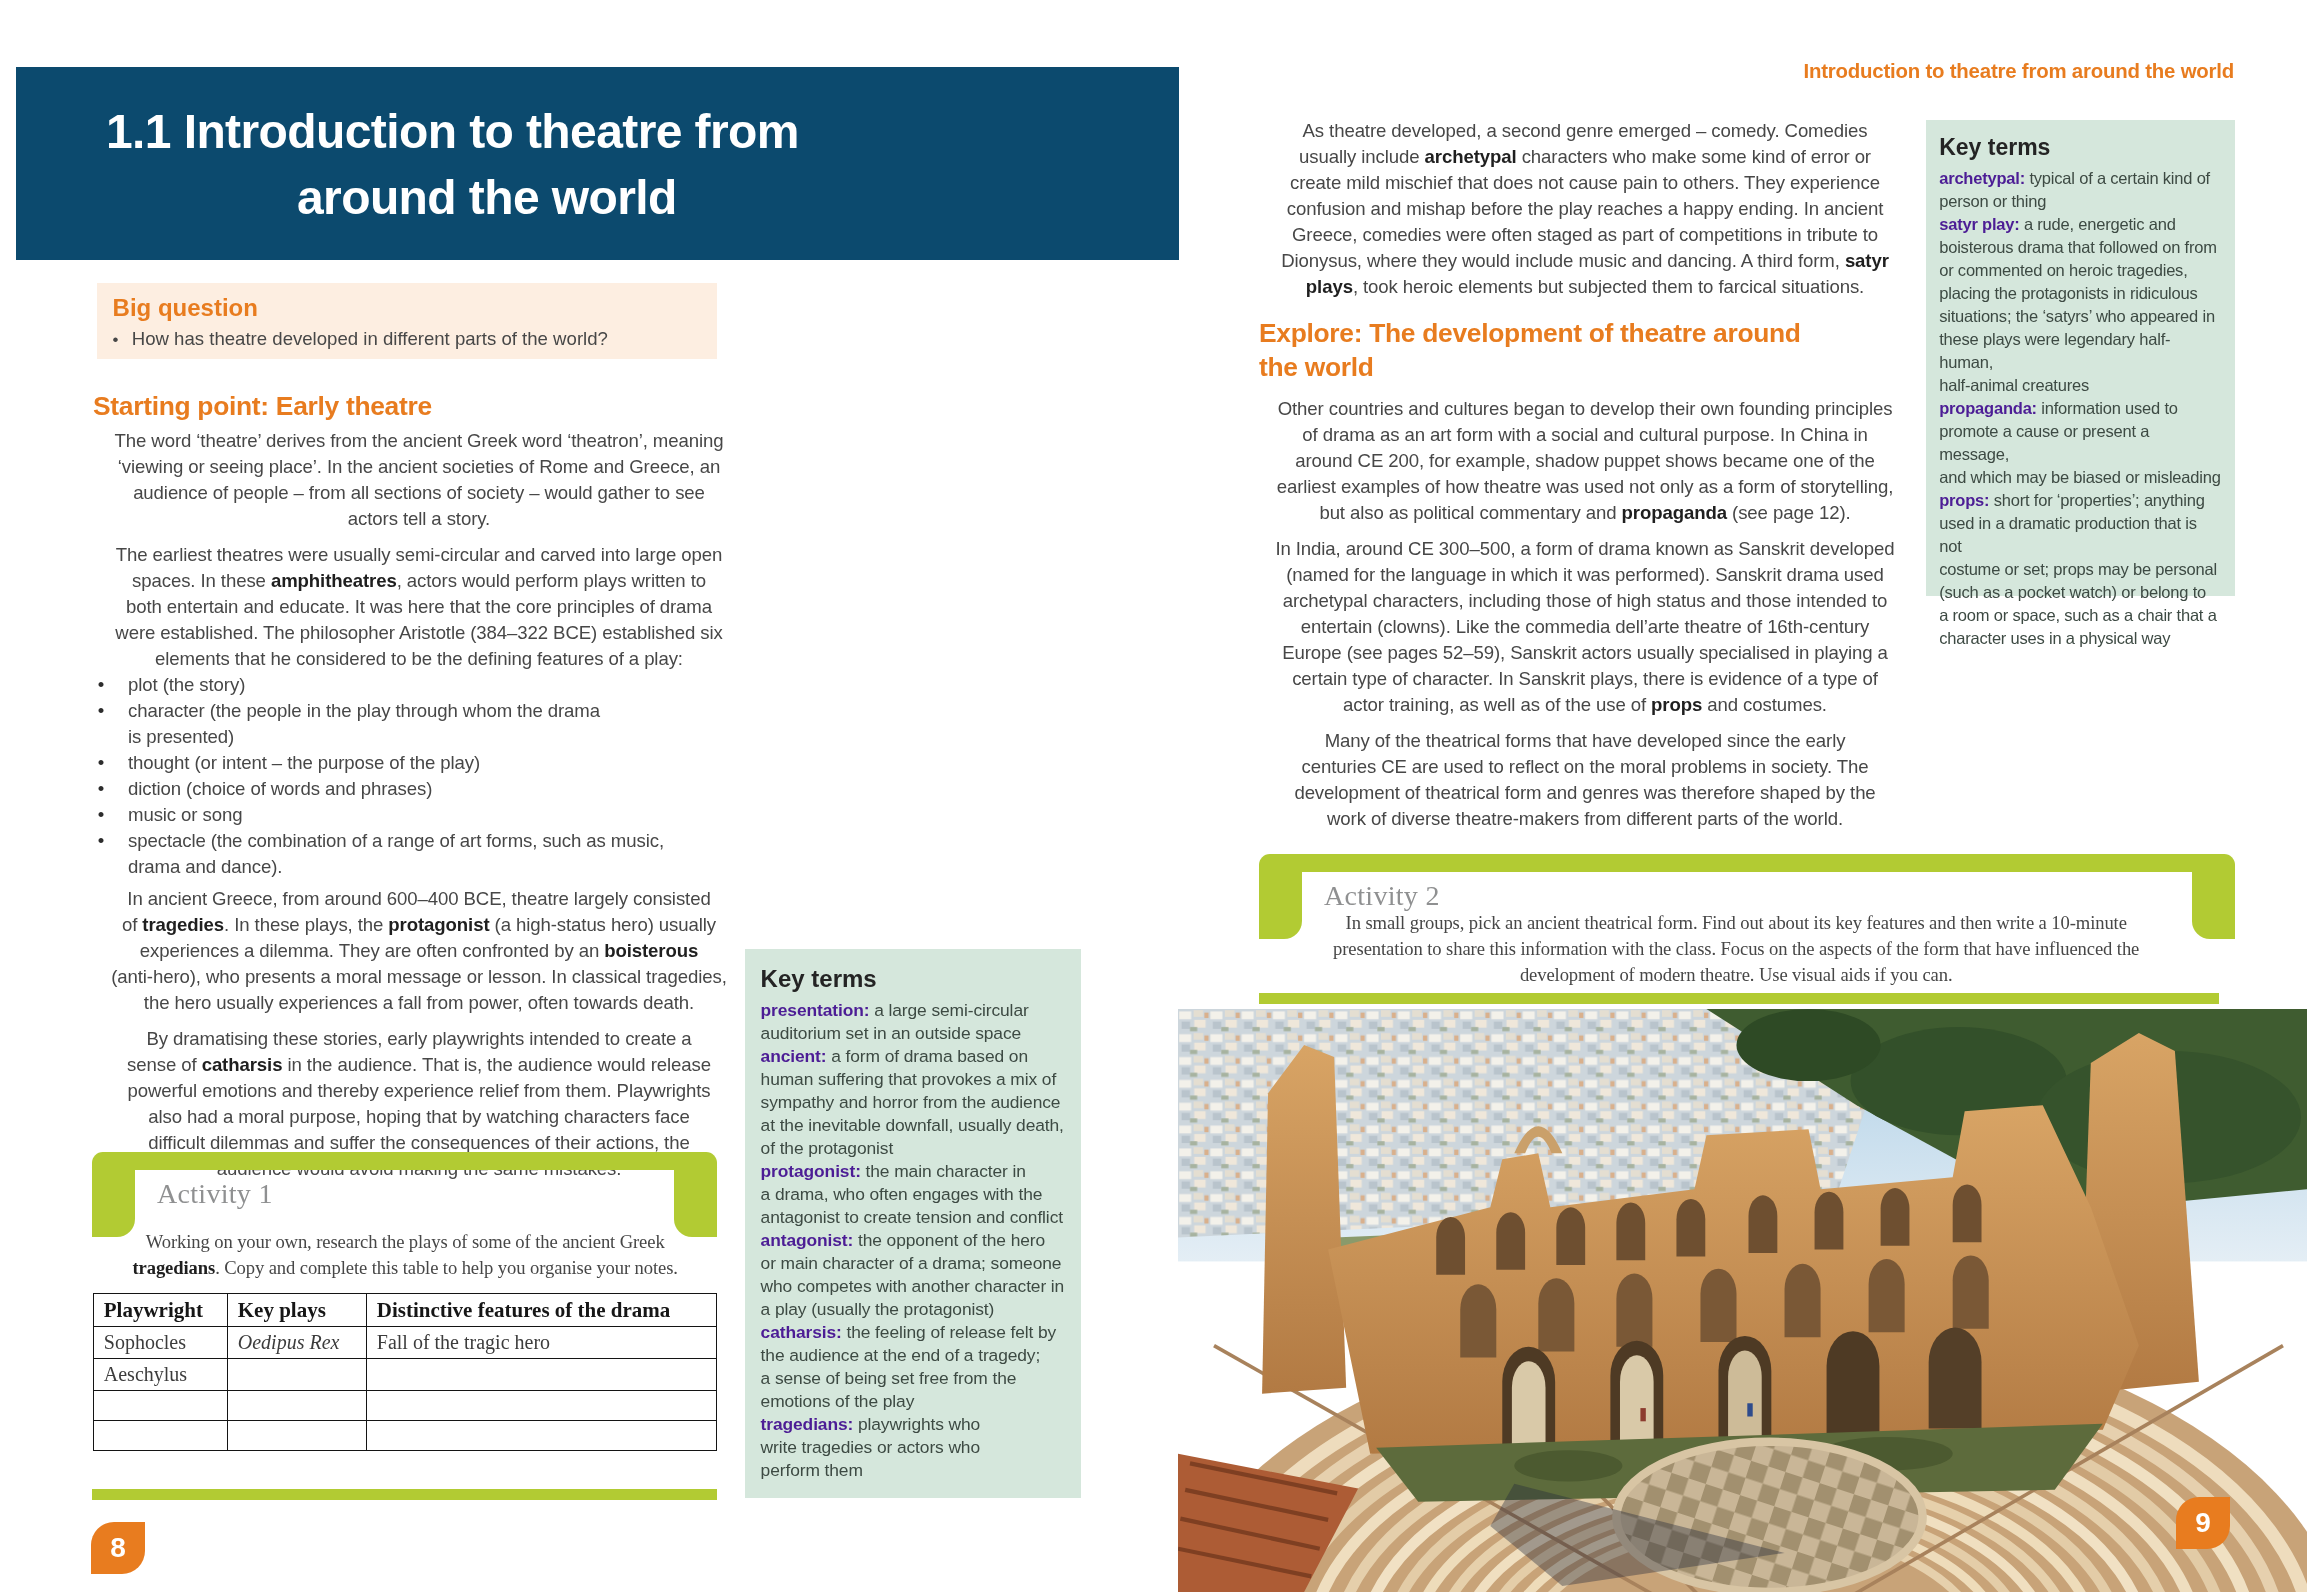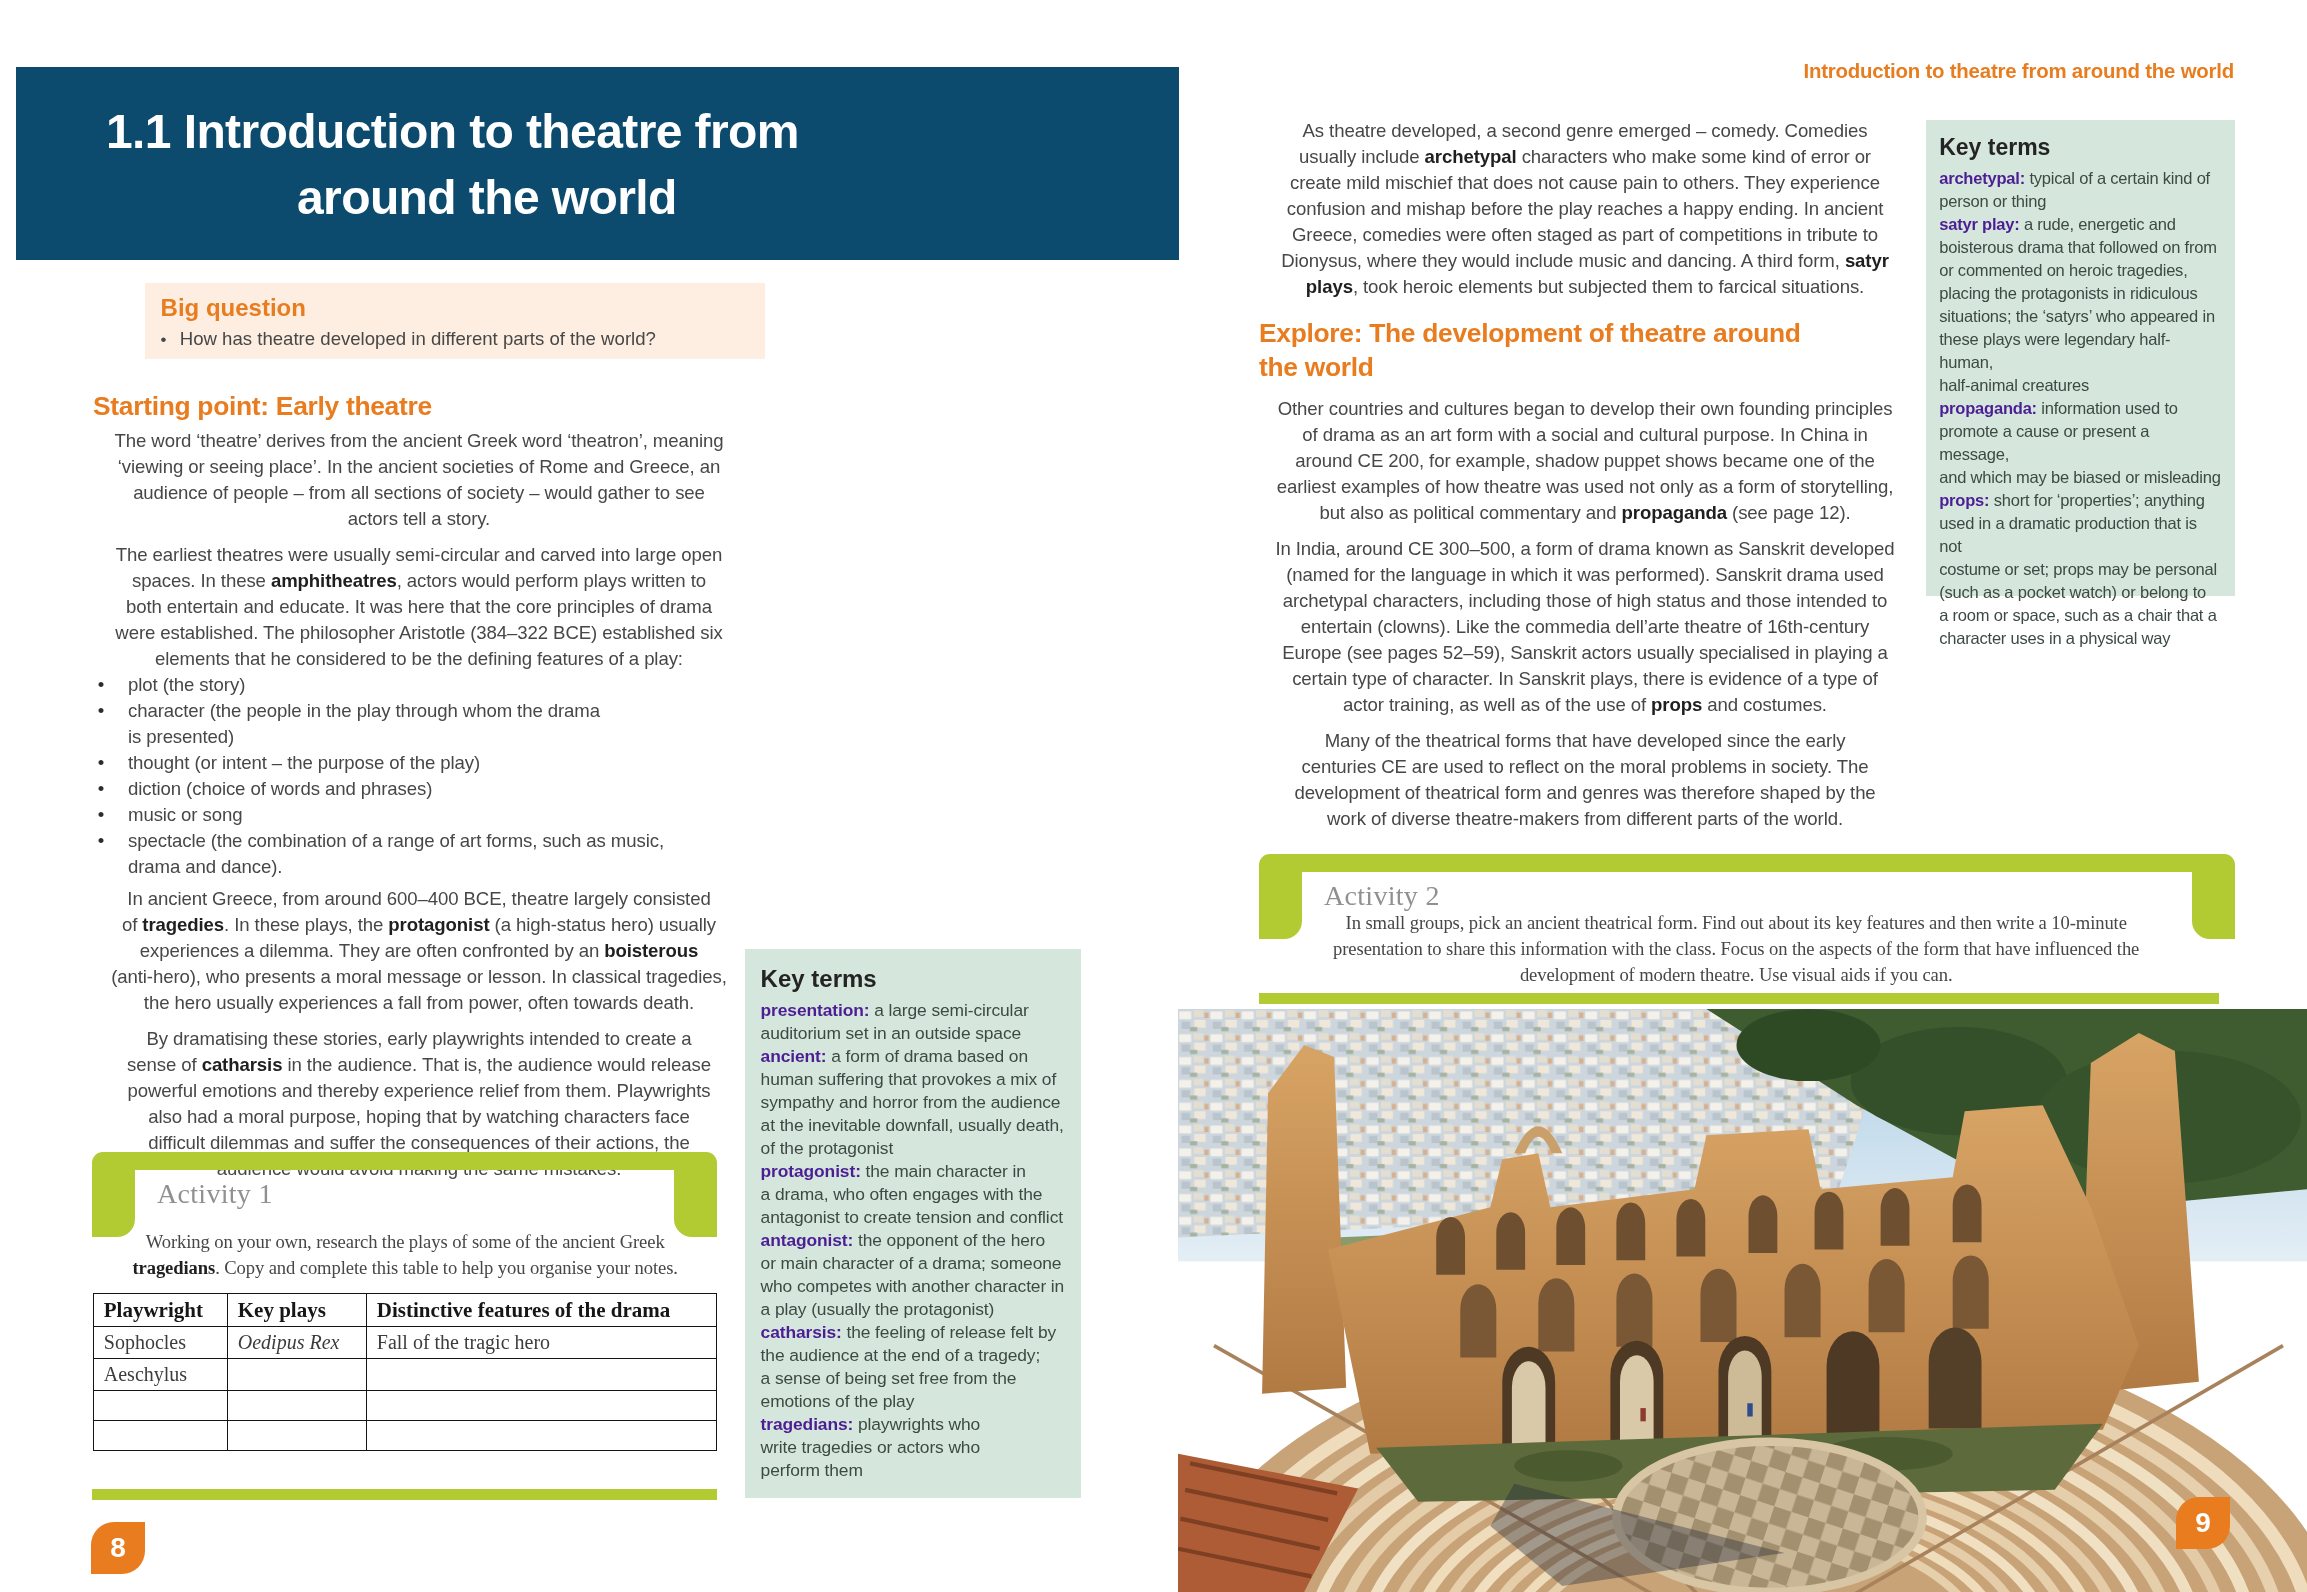--- a/index.html
+++ b/index.html
@@ -9,21 +9,21 @@
   
   .body-text{font-size:18.6px;line-height:26px;letter-spacing:-0.1px;color:#474747;white-space:pre-line;text-align:center;}
   .body-text b{color:#1f1f1f;font-weight:700;}
   .para{margin:0 0 10.2px 0;}
 
   
   .banner{position:absolute;left:0;top:67px;width:1163px;height:193px;background:#0c4a6e;margin-left:16px;}
   .banner h1{margin:0;padding:32px 0 0 90px;color:#ffffff;font-size:48px;line-height:66px;font-weight:700;letter-spacing:-0.6px;}
   .banner .line2{padding-left:191px;}
 
-  .big-question{position:absolute;left:97px;top:283px;width:620px;height:76px;background:#fdeee1;box-sizing:border-box;padding:10.8px 15.6px;margin-left:48px;}
+  .big-question{position:absolute;left:97px;top:283px;width:620px;height:76px;background:#fdeee1;box-sizing:border-box;padding:10.8px 15.6px;}
   .big-question .bq-title{color:#e87c1f;font-size:24px;font-weight:700;margin:0 0 6px 0;}
   .bq-row{display:flex;font-size:18.6px;color:#474747;}
   .bq-bullet{margin-right:13.2px;font-size:17px;line-height:24px;}
 
   .heading-orange{position:absolute;left:93px;top:391px;color:#e87c1f;font-size:26.4px;font-weight:700;letter-spacing:-0.3px;}
 
   .left-col{position:absolute;left:93px;top:428px;width:652px;}
   ul.elements{list-style:none;margin:0 0 6px 0;padding:0;}
   ul.elements li{position:relative;padding-left:35px;font-size:18.6px;line-height:26px;letter-spacing:-0.1px;color:#474747;white-space:pre-line;}
   ul.elements li::before{content:"•";position:absolute;left:4.8px;top:0;color:#2c2c2c;}

